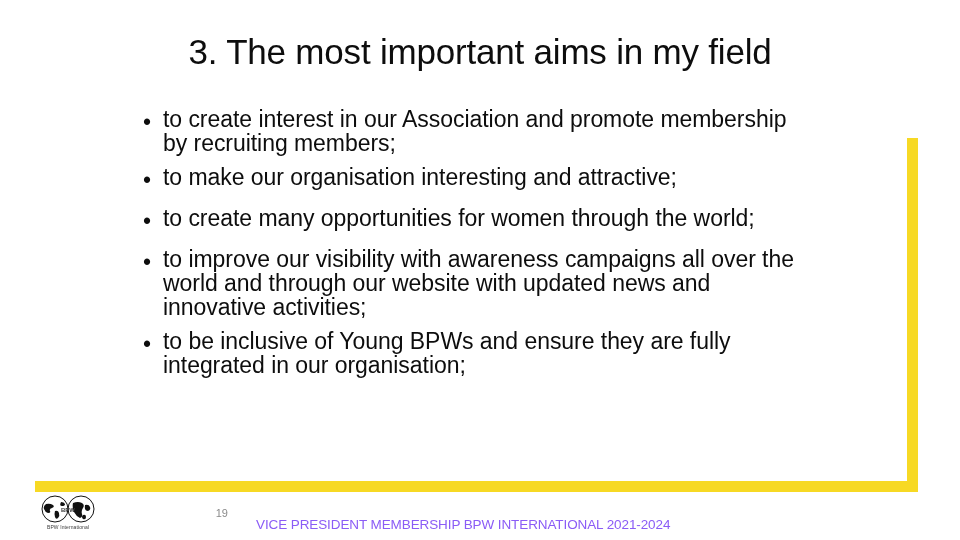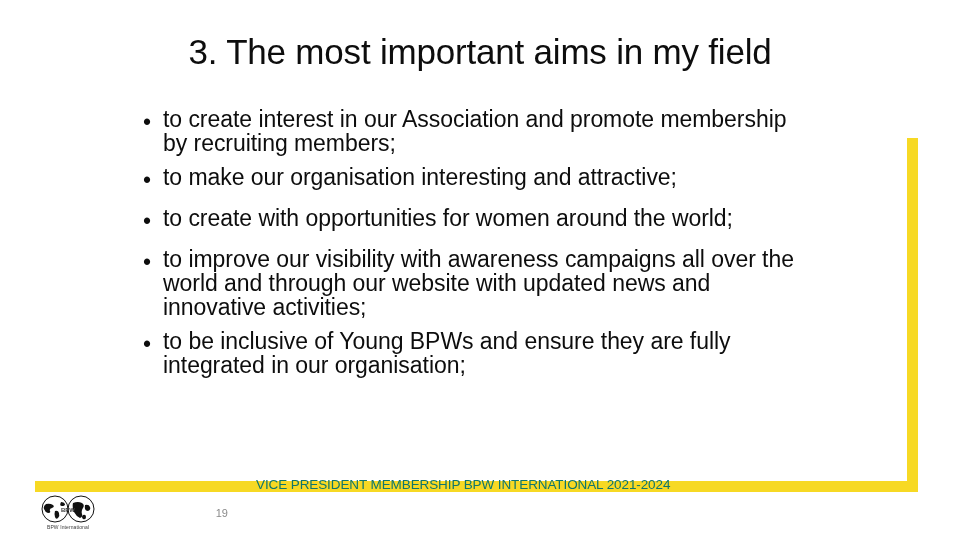--- a/index.html
+++ b/index.html
@@ -106,24 +106,24 @@
     top: 505px;
     width: 36px;
     text-align: right;
     font-size: 11px;
     line-height: 16px;
     color: #8a8a8a;
   }
   .footer-title {
     position: absolute;
     left: 256px;
-    top: 476px;
+    top: 516px;
     font-size: 13.5px;
     line-height: 18px;
-    color: #0f766e;
+    color: #8b5cf6;
     letter-spacing: -0.1px;
     white-space: nowrap;
   }
 </style>
 </head>
 <body>
 
 <div class="slide">
 
   <div class="accent-vertical"></div>
@@ -138,21 +138,21 @@
       <span class="bullet-text">to create interest in our Association and promote membership by recruiting members;</span>
     </div>
 
     <div class="bullet-item">
       <span class="bullet-marker">•</span>
       <span class="bullet-text">to make our organisation interesting and attractive;</span>
     </div>
 
     <div class="bullet-item">
       <span class="bullet-marker">•</span>
-      <span class="bullet-text">to create with opportunities for women around the world;</span>
+      <span class="bullet-text">to create many opportunities for women through the world;</span>
     </div>
 
     <div class="bullet-item">
       <span class="bullet-marker">•</span>
       <span class="bullet-text">to improve our visibility with awareness campaigns all over the world and through our website with updated news and innovative activities;</span>
     </div>
 
     <div class="bullet-item">
       <span class="bullet-marker">•</span>
       <span class="bullet-text">to be inclusive of Young BPWs and ensure they are fully integrated in our organisation;</span>

